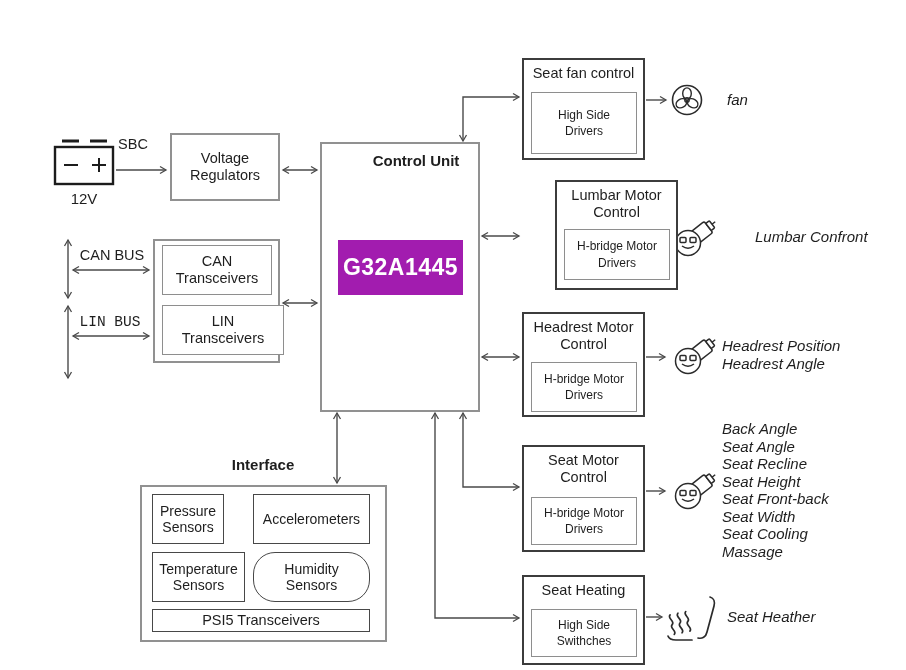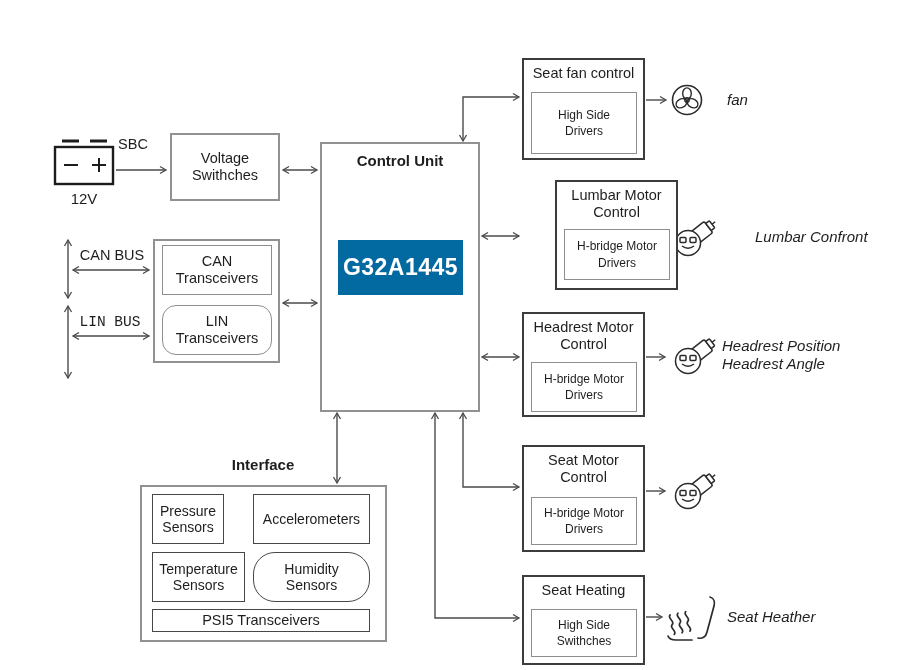--- a/index.html
+++ b/index.html
@@ -16,21 +16,21 @@
   .fs145{font-size:14.5px;line-height:17px;}
   .lbl{position:absolute;font-size:14.5px;line-height:17px;text-align:center;}
   .title{font-weight:700;}
   .module{position:absolute;border:2px solid #3c3c3c;box-sizing:border-box;background:#fff;}
   .mtitle{position:absolute;left:0;right:0;top:5px;text-align:center;font-weight:400;
           font-size:14.5px;line-height:17px;white-space:pre-line;}
   .minner{position:absolute;left:7px;right:6px;display:flex;align-items:center;justify-content:center;
           text-align:center;font-size:12px;line-height:16.5px;white-space:pre-line;
           border:1.5px solid #8e8e8e;box-sizing:border-box;background:#fff;}
   .chip{position:absolute;display:flex;align-items:center;justify-content:center;
-        background:#0369a1;color:#ffffff;font-size:23px;font-weight:600;letter-spacing:0.5px;}
+        background:#a21caf;color:#ffffff;font-size:23px;font-weight:600;letter-spacing:0.5px;}
   .outlist{position:absolute;font-size:15px;line-height:17.5px;white-space:nowrap;font-style:italic;}
   .out2{line-height:18px;}
 </style>
 </head>
 <body>
 
 <div class="stage">
 
   <svg class="layer">
     <defs>
@@ -101,32 +101,32 @@
         <path d="M22,38 c4,-3 -4,-7 0,-10 c4,-3 -4,-7 0,-10"></path>
       </g>
       <path d="M44,2 c4,1 5,5 4,9 l-7,26 c-1,5 -5,7 -9,6"></path>
       <path d="M2,41 c1,3 4,4 8,4 h16"></path>
     </g>
   </svg>
 
   <div class="lbl" style="left:112px;top:136px;width:42px;">SBC</div>
   <div class="lbl" style="left:54px;top:190px;width:60px;font-size:15px;">12V</div>
   <div class="box b-gray fs145" style="left:170px;top:133px;width:110px;height:68px;">Voltage
-Swithches</div>
+Regulators</div>
 
   <div class="lbl" style="left:76px;top:247px;width:72px;">CAN BUS</div>
   <div class="lbl" style="left:76px;top:314px;width:68px;font-family:Liberation Mono, monospace;">LIN BUS</div>
   <div class="box b-gray nofill" style="left:153px;top:239px;width:127px;height:124px;"></div>
   <div class="box b-in-gray fs145" style="left:162px;top:245px;width:110px;height:50px;">CAN
 Transceivers</div>
-  <div class="box b-in-gray fs145" style="left:162px;top:305px;width:110px;height:50px;border-radius:14px;">LIN
+  <div class="box b-in-gray fs145" style="left:162px;top:305px;width:122px;height:50px;">LIN
 Transceivers</div>
 
   <div class="box b-gray" style="left:320px;top:142px;width:160px;height:270px;"></div>
-  <div class="lbl title" style="left:320px;top:152px;width:160px;font-size:15px;">Control Unit</div>
+  <div class="lbl title" style="left:320px;top:152px;width:160px;font-size:15px;padding-left:16px;">Control Unit</div>
   <div class="chip" style="left:338px;top:240px;width:125px;height:55px;">G32A1445</div>
 
   <div class="lbl title" style="left:198px;top:456px;width:130px;font-size:15px;">Interface</div>
   <div class="box b-gray nofill" style="left:140px;top:485px;width:247px;height:157px;"></div>
   <div class="box b-in-dark fs14" style="left:152px;top:494px;width:72px;height:50px;">Pressure
 Sensors</div>
   <div class="box b-in-dark fs14" style="left:253px;top:494px;width:117px;height:50px;">Accelerometers</div>
   <div class="box b-in-dark fs14" style="left:152px;top:552px;width:93px;height:50px;">Temperature
 Sensors</div>
   <div class="box b-in-dark fs14" style="left:253px;top:552px;width:117px;height:50px;border-radius:22px;">Humidity
@@ -161,15 +161,25 @@
     <div class="minner" style="top:32px;height:48px;">High Side
 Swithches</div>
   </div>
 
   <div class="outlist" style="left:727px;top:91px;">fan</div>
   <div class="outlist" style="left:722px;top:228px;margin-left:33px;">Lumbar Confront</div>
   <div class="outlist out2" style="left:722px;top:337px;">
     <div>Headrest Position</div>
     <div>Headrest Angle</div>
   </div>
+  <div class="outlist" style="left:722px;top:420px;">
+    <div>Back Angle</div>
+    <div>Seat Angle</div>
+    <div>Seat Recline</div>
+    <div>Seat Height</div>
+    <div>Seat Front-back</div>
+    <div>Seat Width</div>
+    <div>Seat Cooling</div>
+    <div>Massage</div>
+  </div>
   <div class="outlist" style="left:727px;top:608px;">Seat Heather</div>
 
 </div>
 
 </body></html>

